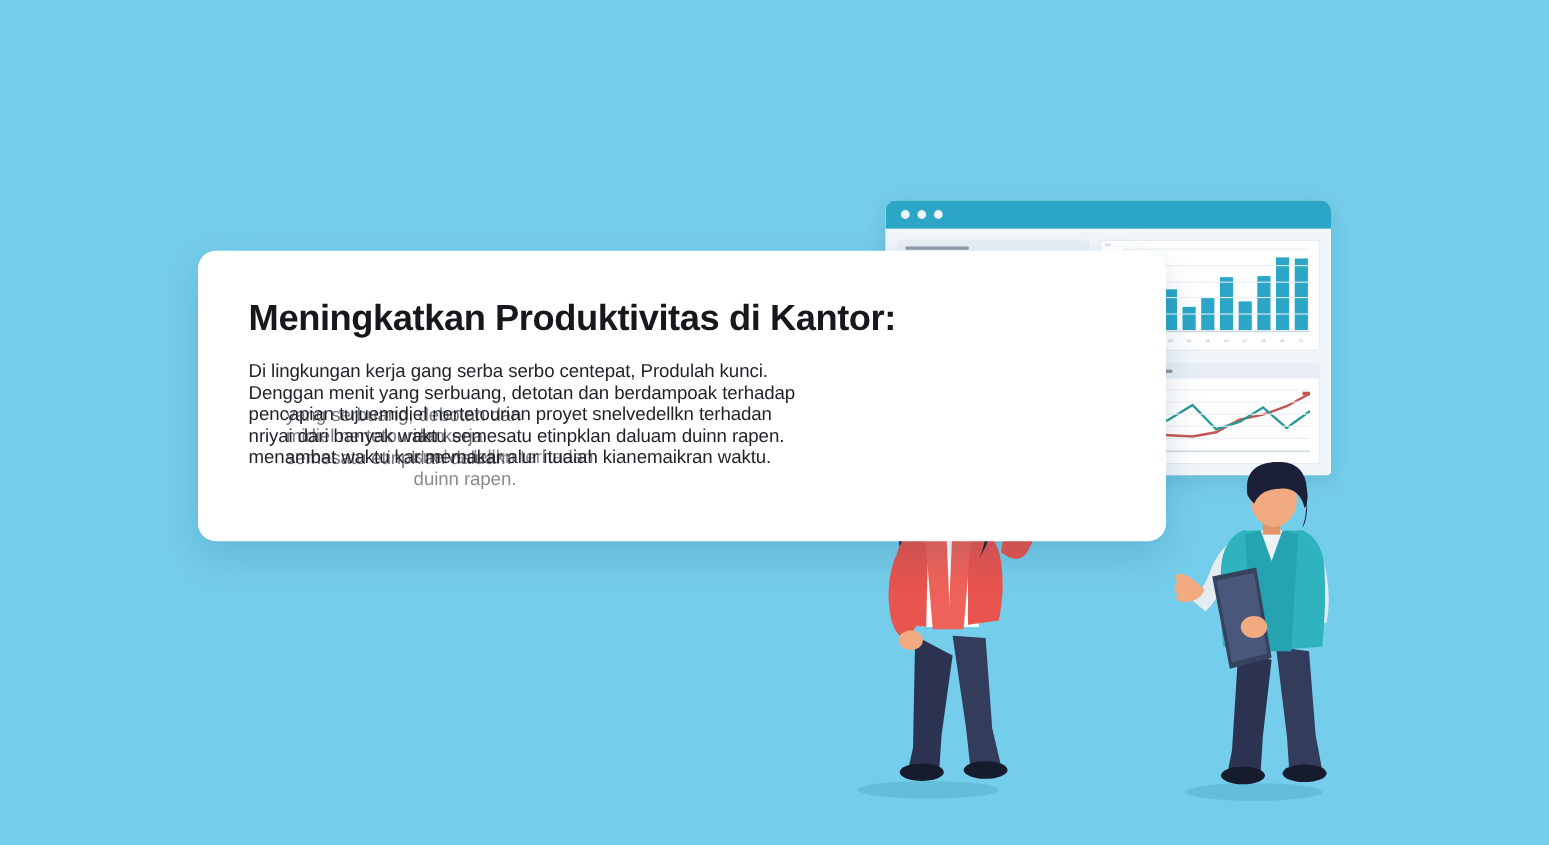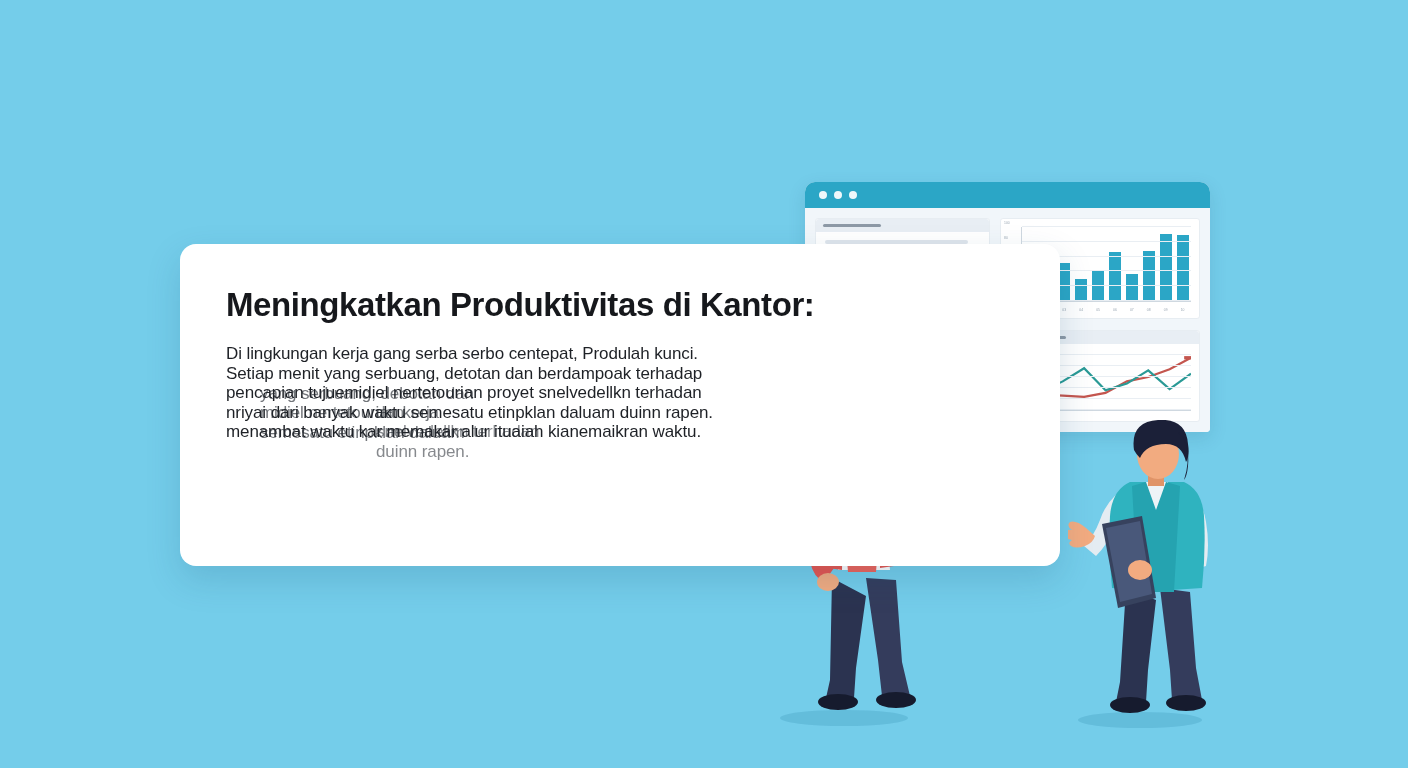--- a/index.html
+++ b/index.html
@@ -196,27 +196,26 @@
     border-radius: 50%;
     background: rgba(40,130,170,.22);
   }
 
   
   .text-card {
     position: absolute;
     left: 180px;
     top: 228px;
     width: 880px;
-    height: 322px;
+    height: 264px;
     background: #ffffff;
     border-radius: 16px;
     box-shadow: 0 14px 34px rgba(25,80,115,.17);
     padding: 42px 46px 0 46px;
     overflow: hidden;
-    margin-top: 16px;
   }
   .title-1 {
     font-size: 33px;
     font-weight: bold;
     color: #16181c;
     letter-spacing: -.4px;
     line-height: 1.16;
     white-space: nowrap;
   }
   .title-2 {
@@ -435,21 +434,21 @@
       <path d="M110 12 q12 12 10 34 q-1 10 -4 14 q6 -18 2 -34 q-2 -10 -8 -14 z" fill="#1b2038"></path>
     </svg>
   </div>
 
   <div class="text-card">
     <div class="title-1">Meningkatkan Produktivitas di Kantor:</div>
 
     <div class="body-block">
       <div>
         <div class="body-line">Di lingkungan kerja gang serba serbo centepat, Produlah kunci.</div>
-        <div class="body-line">Setiap menit yang serbuang, detotan dan berdampoak terhadap</div>
+        <div class="body-line">Denggan menit yang serbuang, detotan dan berdampoak terhadap</div>
         <div class="body-line">pencapian tujuemidiel nertetourian proyet snelvedellkn terhadan</div>
         <div class="body-line">nriyai dari banyak waktu semesatu etinpklan daluam duinn rapen.</div>
         <div class="body-line">menambat waktu kar memakar alur ituaiah kianemaikran waktu.</div>
       </div>
 
       <div class="ghost ghost-a">
         <div class="body-line" style="visibility:hidden">x</div>
         <div class="body-line">yang serbuang, debotan dan</div>
         <div class="body-line">midiel nertetourian kerja</div>
         <div class="body-line">semesatu etinpklan daluam</div>

